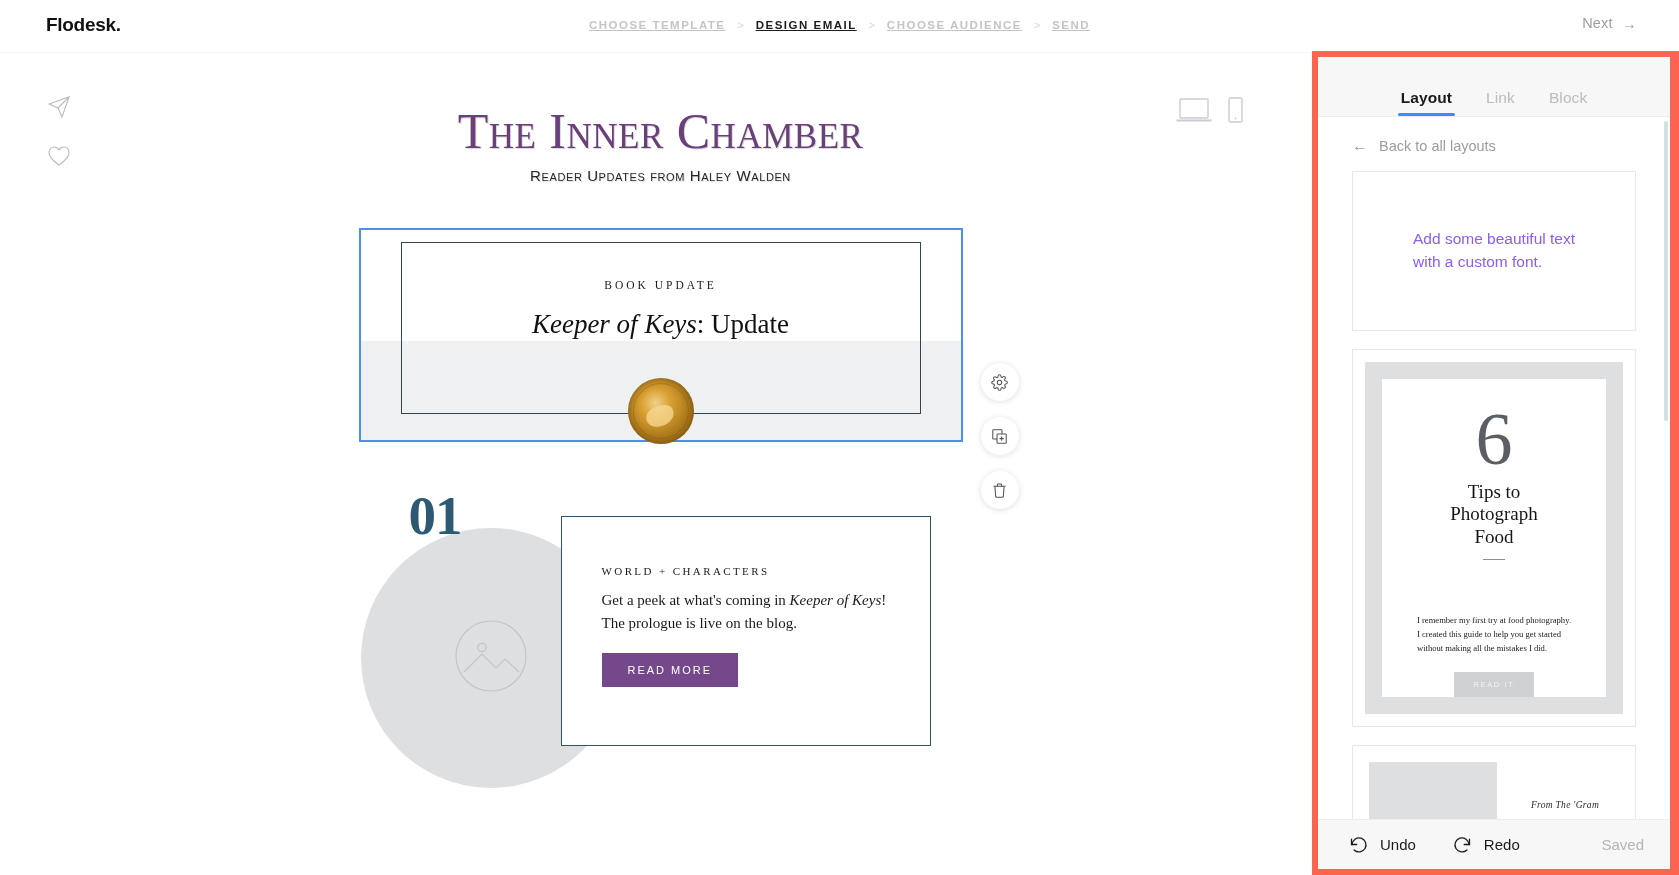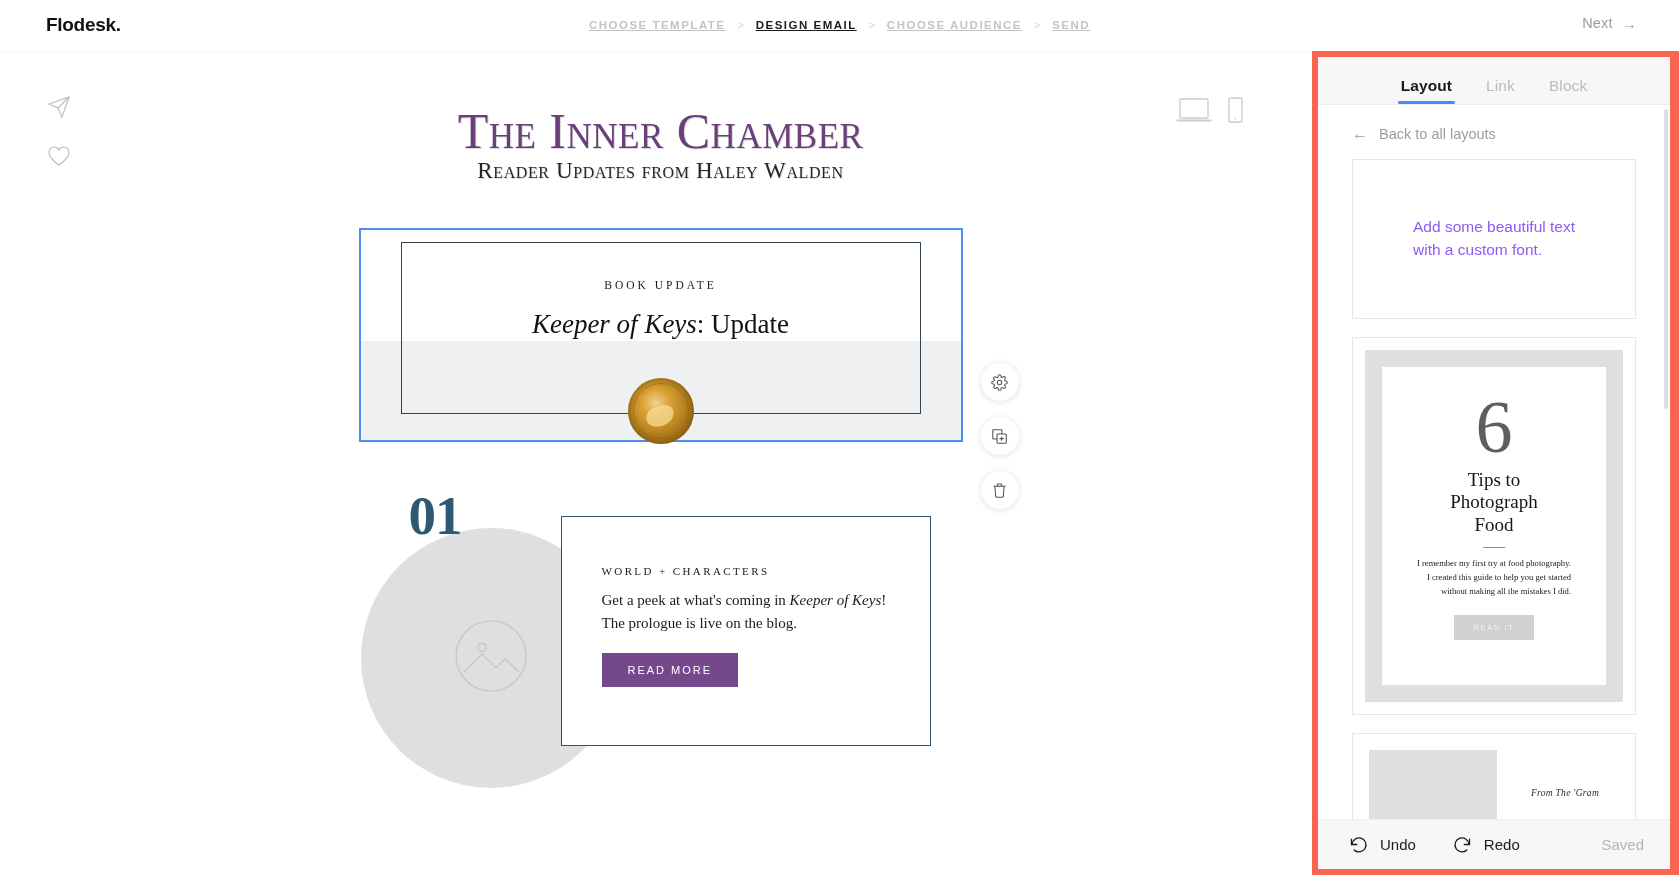--- a/index.html
+++ b/index.html
@@ -67,23 +67,23 @@
   
   .masthead { padding: 52px 0 8px; text-align: center; }
   .mast-title {
     font-family: "Liberation Serif", serif;
     font-size: 50px; line-height: 1.06;
     color: #6b3f7a; font-variant: small-caps;
     letter-spacing: 0.5px;
     text-shadow: 1px 1px 0 rgba(170,170,175,0.45);
   }
   .mast-sub {
-    margin-top: 0;
-    font-family: Liberation Serif, serif;
-    font-size: 23px; color: #23272b; font-variant: small-caps;
+    margin-top: 9px;
+    font-family: Liberation Sans, sans-serif;
+    font-size: 15px; color: #23272b; font-variant: small-caps;
     letter-spacing: 0.6px;
     text-shadow: 1px 1px 0 rgba(180,180,185,0.4);
   }
 
   
   .block-wrap { position: relative; margin-top: 38px; }
   .block-sel {
     position: relative;
     outline: 2px solid #4a90f0;
     background: linear-gradient(to bottom, #ffffff 0%, #ffffff 53%, #eef0f2 53%, #eef0f2 100%);
@@ -181,21 +181,21 @@
   }
 
   
   .panel-outer {
     position: absolute; right: 0; top: 51px; width: 367px; bottom: 0;
     border: 6px solid #fa6450; border-right-width: 9px;
     background: #ffffff; z-index: 50;
   }
   .panel { position: absolute; inset: 0; display: flex; flex-direction: column; background: #fff; }
   .tabs {
-    height: 48px; background: #f7f7f8; display: flex;
+    height: 60px; background: #f7f7f8; display: flex;
     align-items: flex-end; justify-content: center; gap: 34px;
     flex: 0 0 auto; border-bottom: 1px solid #ececed;
   }
   .tab {
     font-size: 15.5px; padding-bottom: 9px; color: #b9bbbf;
     cursor: pointer; position: relative; letter-spacing: 0.1px;
   }
   .tab.active { color: #1b1b1b; font-weight: 700; }
   .tab.active::after {
     content: ""; position: absolute; left: -3px; right: -3px; bottom: 0;
@@ -223,21 +223,21 @@
   .c2-mat { width: 100%; height: 100%; background: #dedfe1; padding: 17px; }
   .c2-inner {
     width: 100%; height: 100%; background: #fff;
     display: flex; flex-direction: column; align-items: center;
     justify-content: flex-start; padding-top: 26px;
     font-family: "Liberation Serif", serif;
   }
   .c2-num { font-size: 74px; line-height: 0.92; color: #5b5e62; font-weight: 400; }
   .c2-title { font-size: 19px; line-height: 1.18; text-align: center; color: #151515; margin-top: 8px; }
   .c2-rule { width: 22px; height: 1px; background: #8b8e92; margin: 11px 0 9px; }
-  .c2-body { font-size: 8.6px; line-height: 1.62; text-align: right; color: #1b1b1b; padding: 0 16px; }
+  .c2-body { font-size: 8.6px; line-height: 1.62; text-align: left; color: #1b1b1b; padding: 0 16px; margin-top: 45px; }
   .c2-btn {
     margin-top: 16px; background: #cfd1d3; color: #f4f5f6;
     font-family: "Liberation Sans", sans-serif;
     font-size: 7.5px; letter-spacing: 1.6px; padding: 8px 20px;
   }
   .lcard.c3 { height: 120px; padding: 16px; display: flex; align-items: flex-start; gap: 14px; }
   .c3-img { width: 128px; height: 74px; background: #dedfe1; flex: 0 0 auto; }
   .c3-txt {
     flex: 1 1 auto; display: flex; align-items: center; justify-content: center;
     padding-top: 38px;

